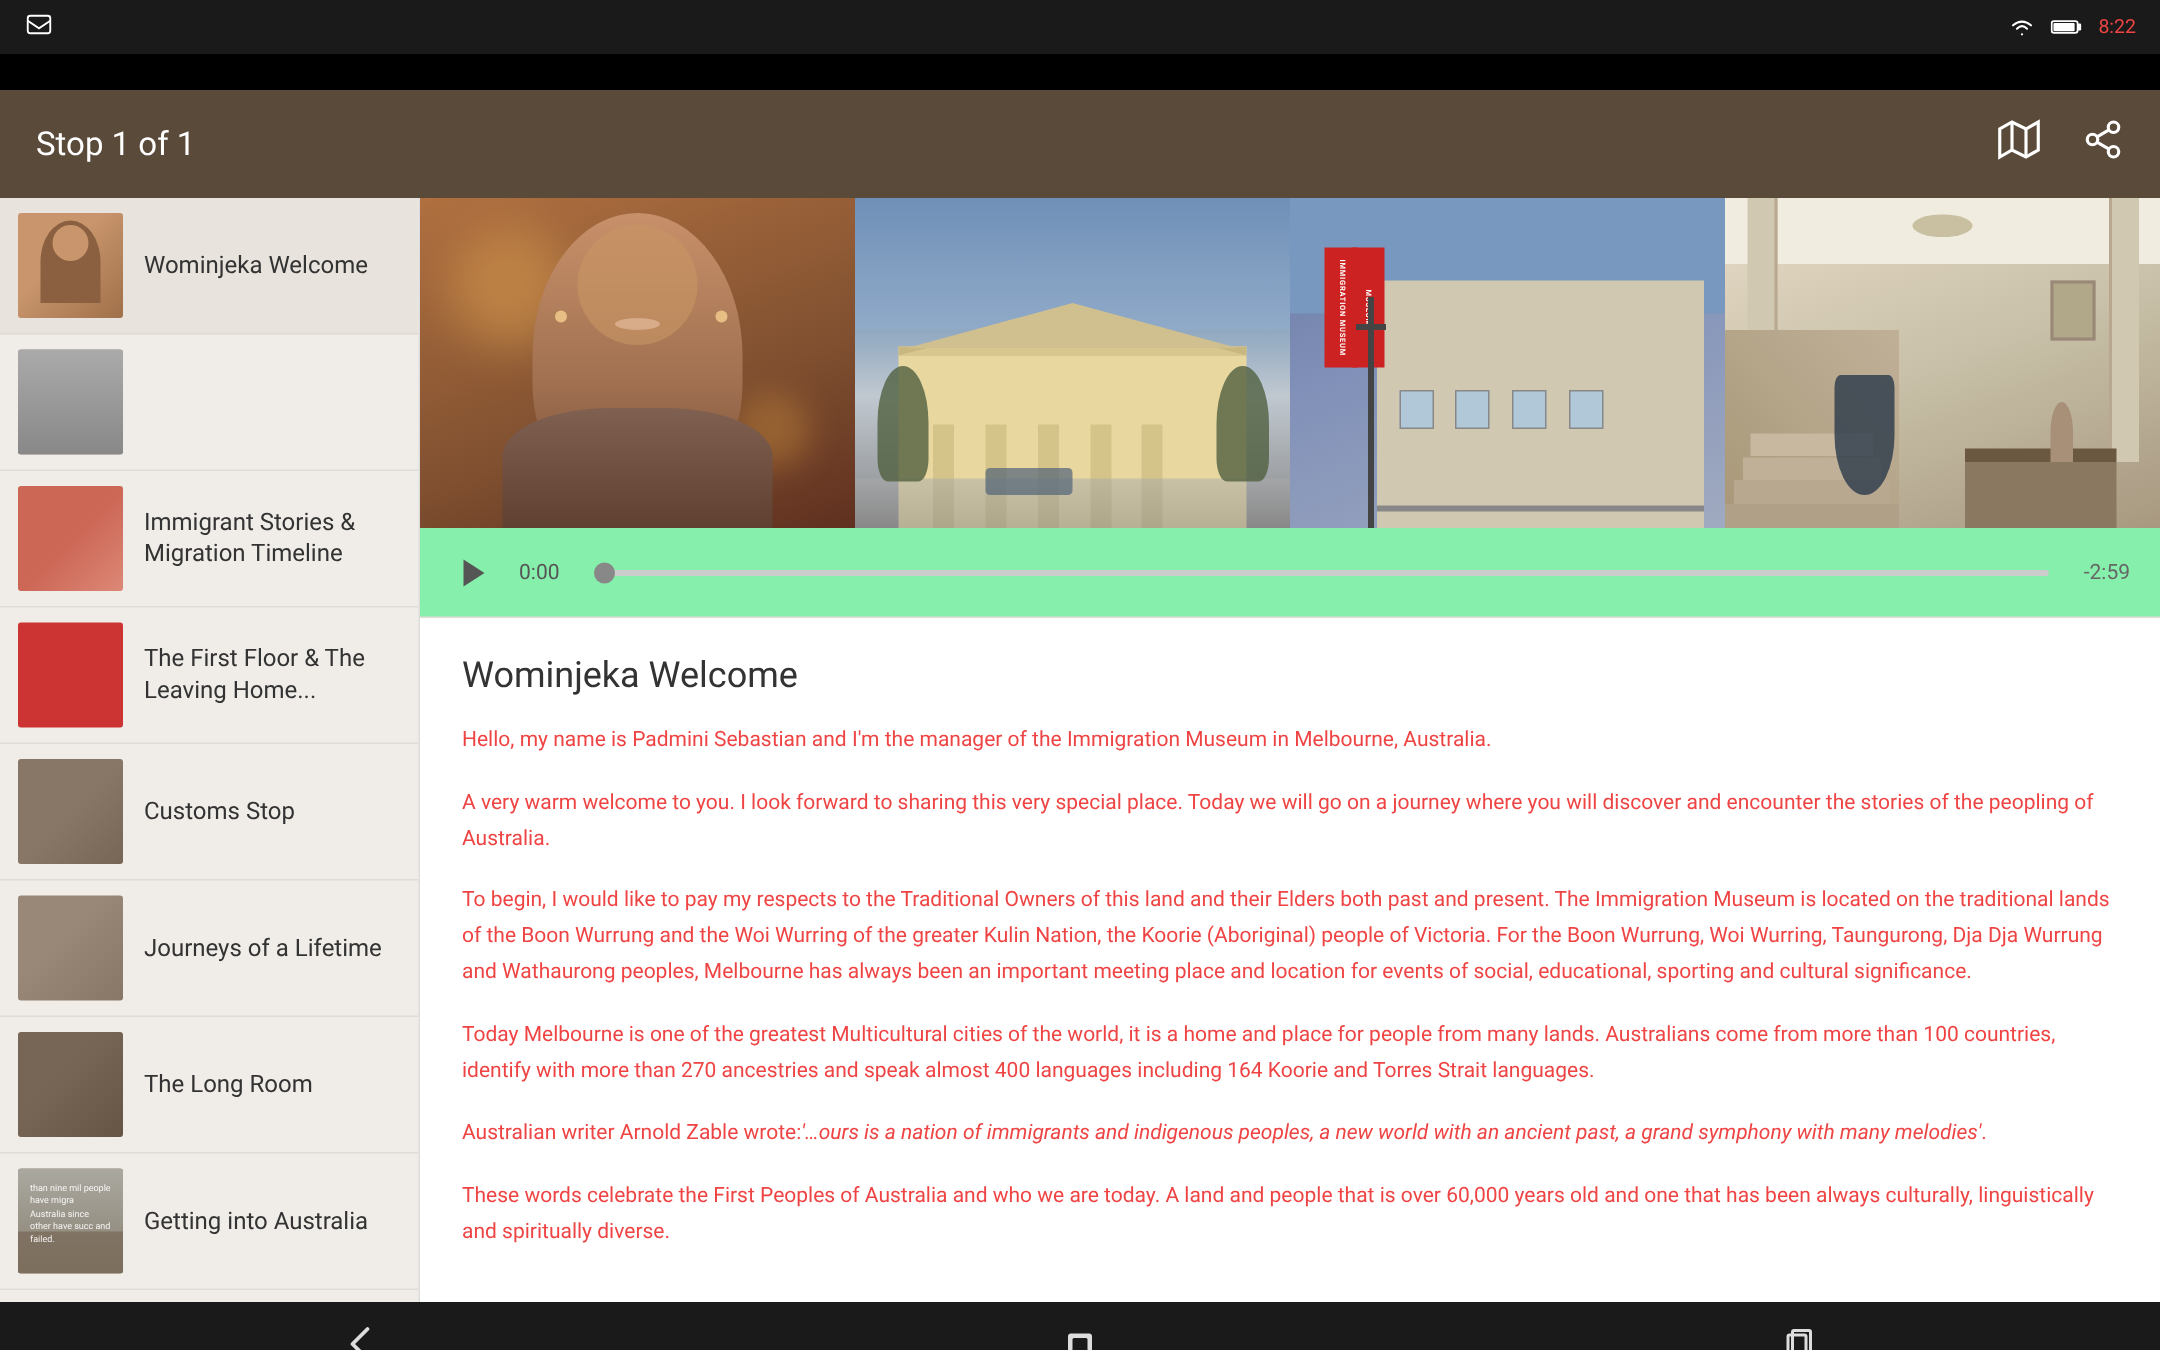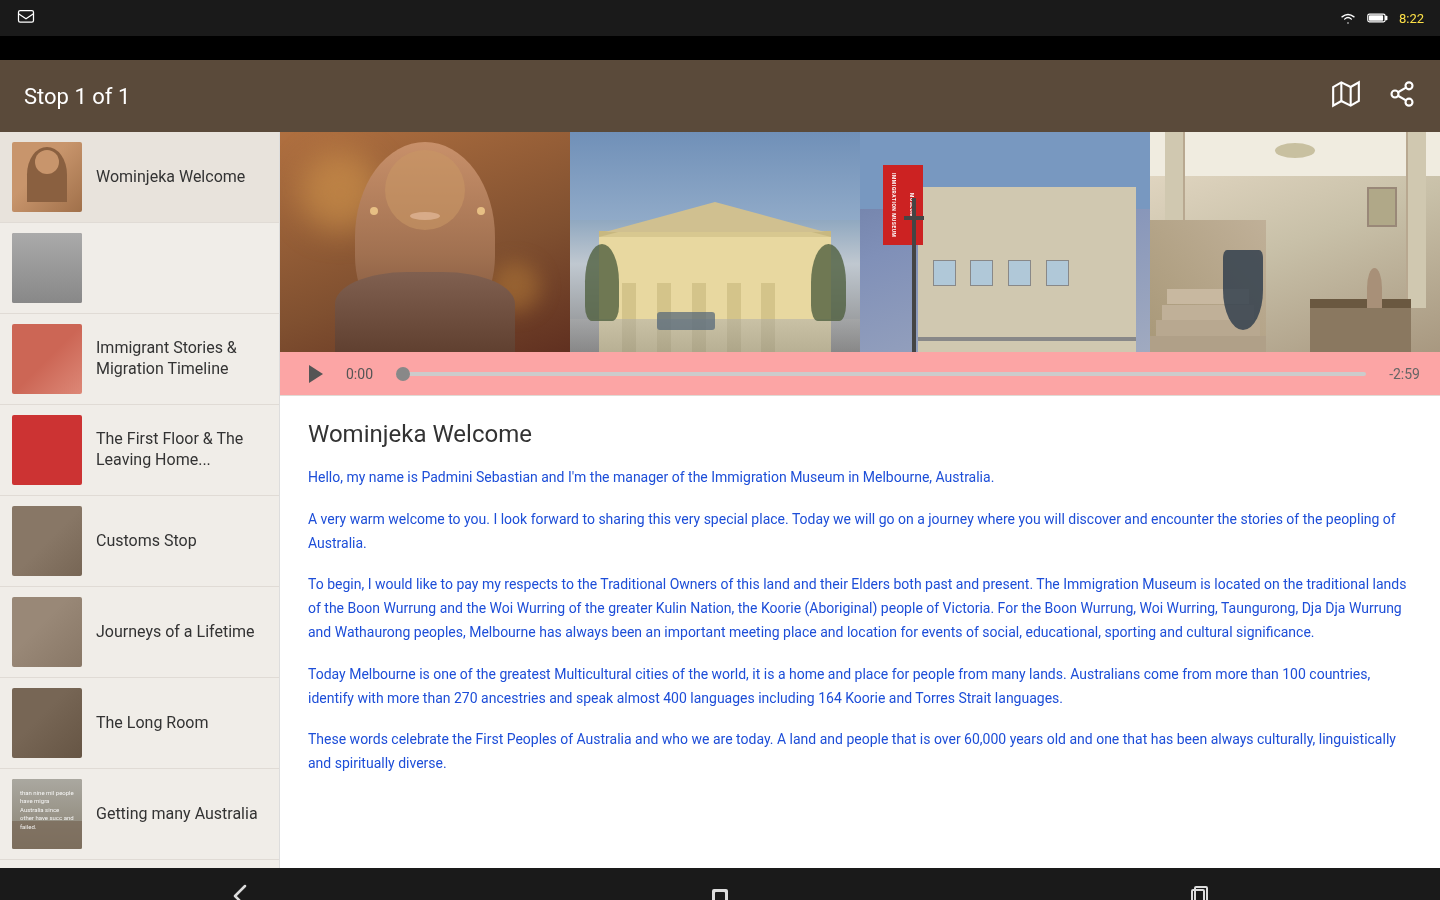--- a/index.html
+++ b/index.html
@@ -25,21 +25,21 @@
     }
     .status-bar-left {
       display: flex;
       align-items: center;
       gap: 8px;
     }
     .status-bar-right {
       display: flex;
       align-items: center;
       gap: 10px;
-      color: #fde047;
+      color: #ef4444;
       font-size: 13px;
     }
 
     
     .top-bar {
       width: 100%;
       height: 72px;
       background: #5a4a3a;
       display: flex;
       align-items: center;
@@ -277,22 +277,22 @@
         to bottom,
         rgba(0,0,0,0.05) 0px,
         rgba(0,0,0,0.05) 2px,
         transparent 2px,
         transparent 20px
       );
     }
 
     
     .audio-player {
-      height: 44px;
-      background: #fca5a5;
+      height: 60px;
+      background: #86efac;
       border-bottom: 1px solid #e0dbd5;
       display: flex;
       align-items: center;
       padding: 0 20px;
       gap: 14px;
       flex-shrink: 0;
     }
     .play-btn {
       width: 32px;
       height: 32px;
@@ -338,21 +338,21 @@
       overflow-y: auto;
     }
     .content-title {
       font-size: 24px;
       font-weight: 400;
       color: #333;
       margin-bottom: 18px;
     }
     .content-para {
       font-size: 14px;
-      color: #1d4ed8;
+      color: #ef4444;
       line-height: 1.7;
       margin-bottom: 18px;
     }
     .content-para em {
       font-style: italic;
     }
 
     
     .bottom-nav {
       width: 100%;
@@ -460,21 +460,21 @@
       <span class="sidebar-label">The Long Room</span>
     </div>
 
     <div class="sidebar-item">
       <div class="sidebar-thumb thumb-getting">
         <div style="width:100%;height:100%;background:linear-gradient(to bottom,#aaa8a0,#888070);position:relative;overflow:hidden;">
           <div style="position:absolute;bottom:0;left:0;right:0;height:40%;background:#776655;opacity:0.7;"></div>
           <div style="position:absolute;top:10px;left:8px;right:8px;font-size:6px;color:#fff;line-height:1.4;opacity:0.9;">than nine mil people have migra Australia since other have succ and failed.</div>
         </div>
       </div>
-      <span class="sidebar-label">Getting many Australia</span>
+      <span class="sidebar-label">Getting into Australia</span>
     </div>
 
   </div>
 
   <div class="content-area">
 
     <div class="image-strip">
 
       <div class="image-panel image-panel-1" style="position:relative;overflow:hidden;">
         <div style="position:absolute;inset:0;background:linear-gradient(160deg,#b07040 0%,#805030 60%,#603020 100%);">
@@ -584,20 +584,21 @@
       </div>
       <span class="time-remaining">-2:59</span>
     </div>
 
     <div class="text-content">
       <h1 class="content-title">Wominjeka Welcome</h1>
       <p class="content-para">Hello, my name is Padmini Sebastian and I'm the manager of the Immigration Museum in Melbourne, Australia.</p>
       <p class="content-para">A very warm welcome to you. I look forward to sharing this very special place. Today we will go on a journey where you will discover and encounter the stories of the peopling of Australia.</p>
       <p class="content-para">To begin, I would like to pay my respects to the Traditional Owners of this land and their Elders both past and present. The Immigration Museum is located on the traditional lands of the Boon Wurrung and the Woi Wurring of the greater Kulin Nation, the Koorie (Aboriginal) people of Victoria. For the Boon Wurrung, Woi Wurring, Taungurong, Dja Dja Wurrung and Wathaurong peoples, Melbourne has always been an important meeting place and location for events of social, educational, sporting and cultural significance.</p>
       <p class="content-para">Today Melbourne is one of the greatest Multicultural cities of the world, it is a home and place for people from many lands. Australians come from more than 100 countries, identify with more than 270 ancestries and speak almost 400 languages including 164 Koorie and Torres Strait languages.</p>
+      <p class="content-para">Australian writer Arnold Zable wrote:<em>'…ours is a nation of immigrants and indigenous peoples, a new world with an ancient past, a grand symphony with many melodies'</em>.</p>
       <p class="content-para">These words celebrate the First Peoples of Australia and who we are today. A land and people that is over 60,000 years old and one that has been always culturally, linguistically and spiritually diverse.</p>
     </div>
 
   </div>
 </div>
 
 <div class="bottom-nav">
 
   <div class="nav-btn">
     <svg width="30" height="30" viewBox="0 0 30 30">

